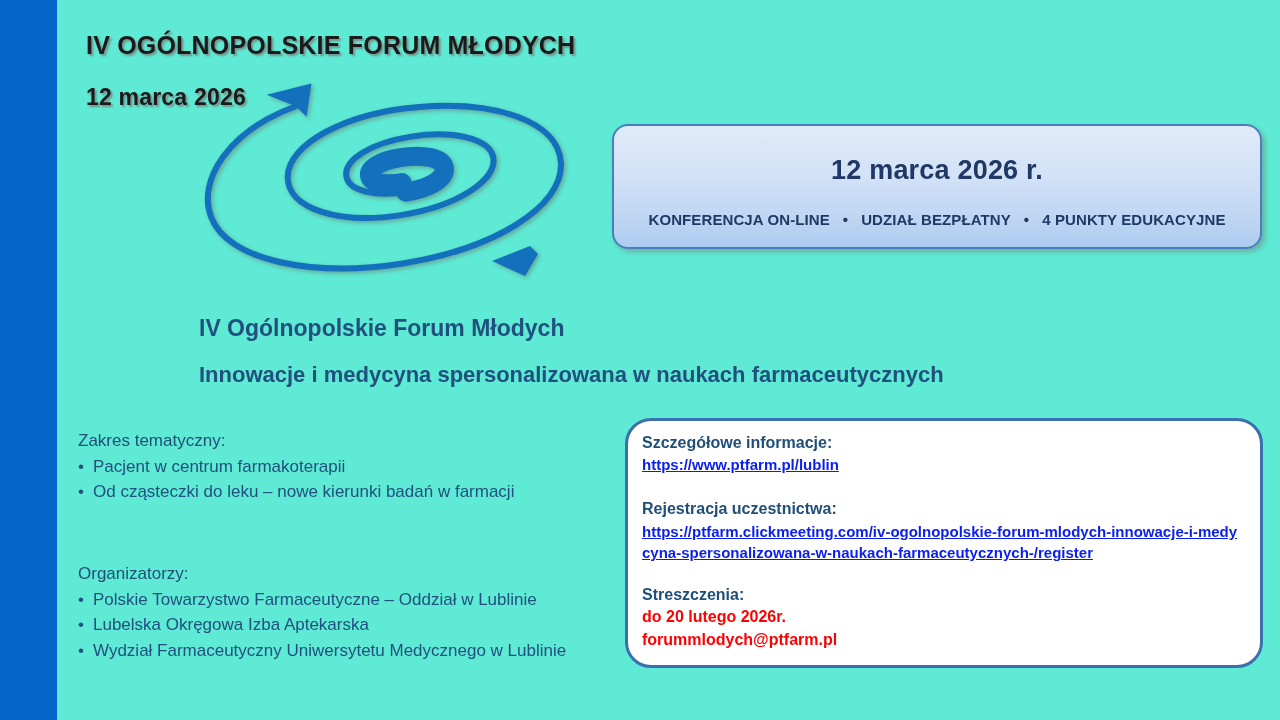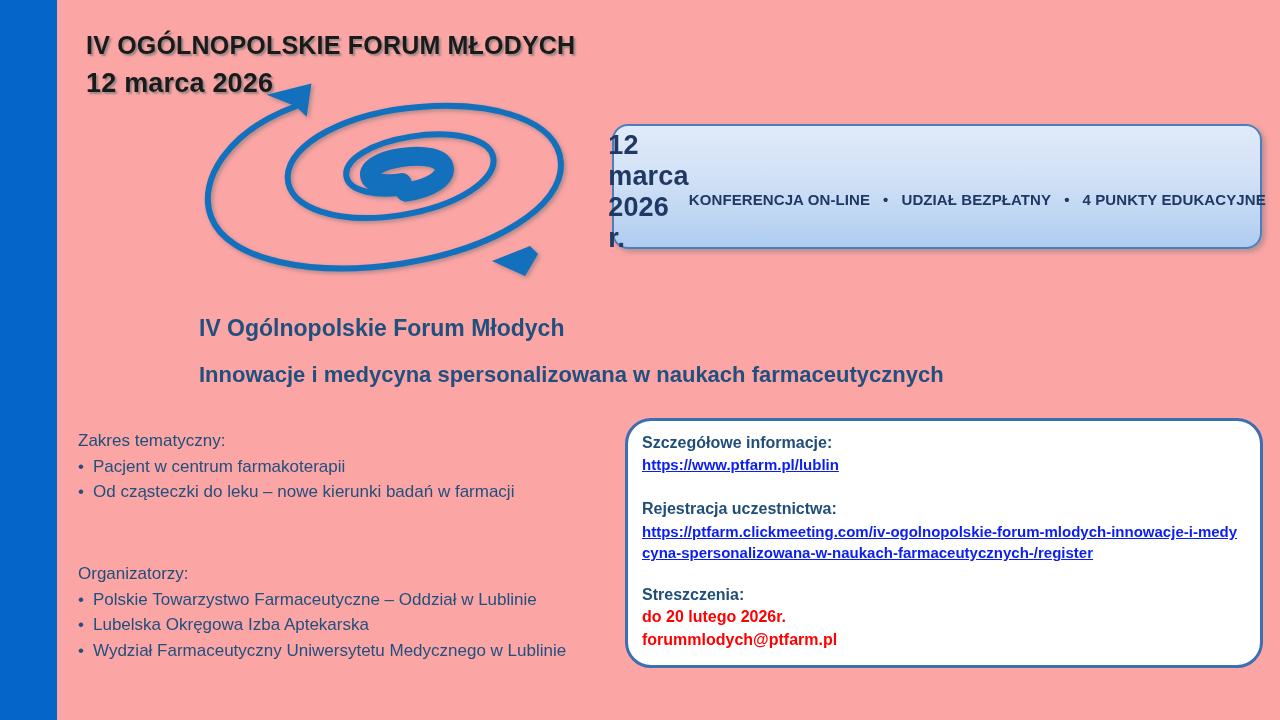--- a/index.html
+++ b/index.html
@@ -10,21 +10,21 @@
   }
   body {
     font-family: "Liberation Sans", sans-serif;
     -webkit-font-smoothing: antialiased;
   }
   #poster {
     position: relative;
     width: 1280px;
     height: 720px;
     overflow: hidden;
-    background: #fca5a5;
+    background: #5eead4;
   }
 
   
   .left-bar {
     position: absolute;
     left: 0;
     top: 0;
     width: 57px;
     height: 720px;
     background: #0565c8;
@@ -36,21 +36,21 @@
     left: 86px;
     top: 30px;
     color: #1a1a1a;
     font-weight: bold;
     letter-spacing: 0.2px;
     text-shadow: 2px 2px 2px rgba(120,120,120,0.75);
     line-height: 1.25;
     white-space: nowrap;
   }
   .headline-l1 { font-size: 25px; display: block; }
-  .headline-l2 { font-size: 27px; display: block; margin-top: 6px; }
+  .headline-l2 { font-size: 23px; display: block; margin-top: 22px; }
 
   
   .spiral-logo {
     position: absolute;
     left: 178px;
     top: 58px;
     width: 430px;
     height: 230px;
   }
   .spiral-logo svg { display: block; width: 100%; height: 100%;
@@ -62,21 +62,21 @@
     left: 612px;
     top: 124px;
     width: 650px;
     height: 125px;
     border: 2px solid #4a7fbd;
     border-radius: 16px;
     background: linear-gradient(180deg, #e0eaf9 0%, #d3e2f7 40%, #bcd4f2 80%, #aecbf0 100%);
     box-shadow: 3px 3px 5px rgba(120,120,120,0.5);
     box-sizing: border-box;
     display: flex;
-    flex-direction: row;
+    flex-direction: column;
     align-items: center;
     justify-content: center;
   }
   .banner-date {
     color: #1f3864;
     font-size: 27px;
     font-weight: bold;
     letter-spacing: 0.2px;
     margin-top: 10px;
   }

